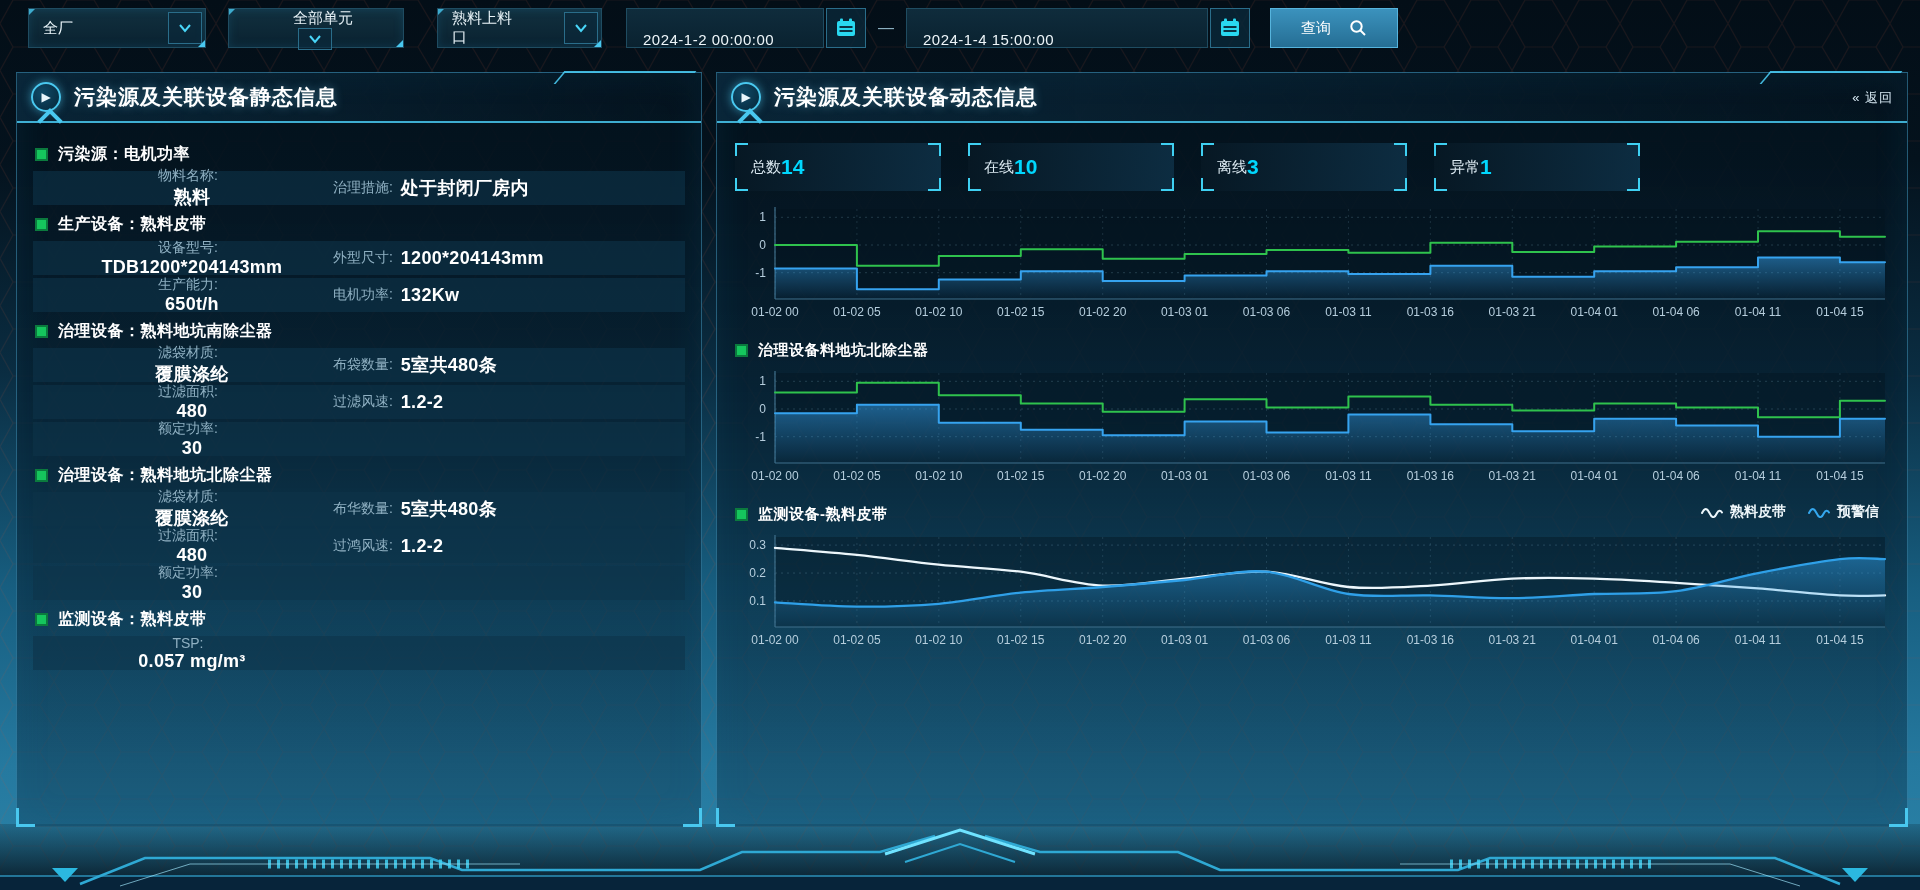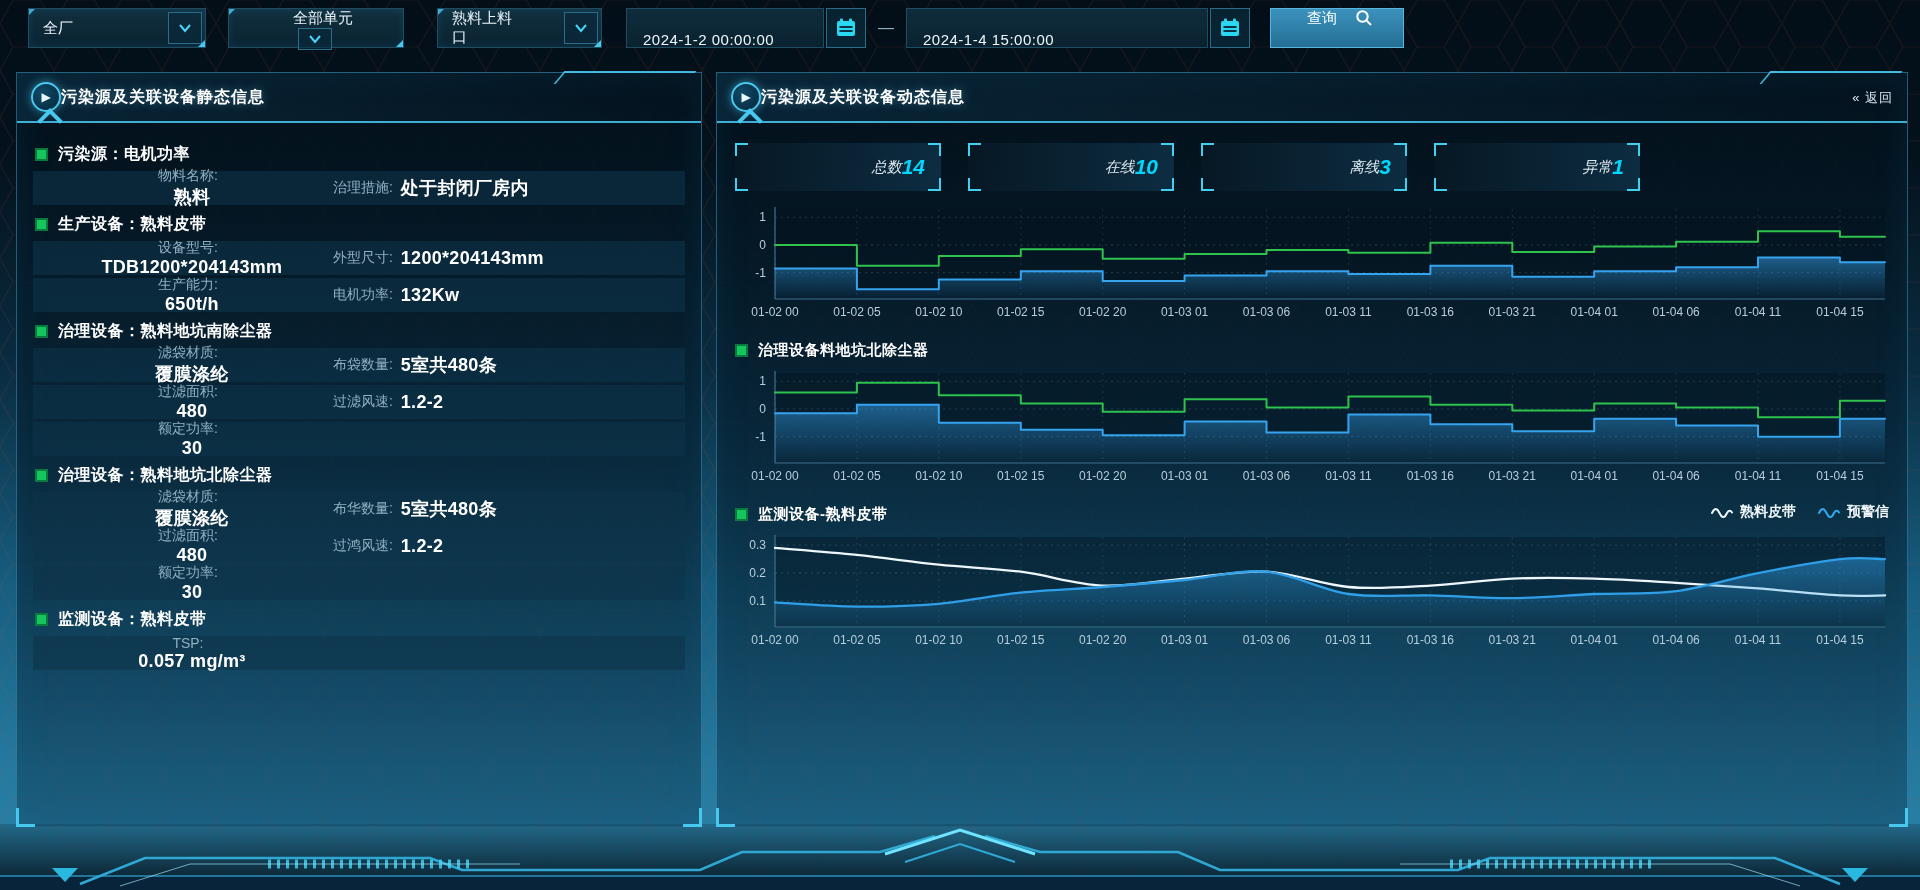--- a/index.html
+++ b/index.html
@@ -14,69 +14,69 @@
   .select{display:flex;align-items:center;height:38px;background:linear-gradient(180deg,#11303f,#0a2230);
     border:1px solid #1f4c61;box-shadow:inset 0 0 10px rgba(30,120,160,.25);position:relative;}
   .sel-label{flex:1;padding-left:14px;font-size:15px;color:#e8f3f8;}
   .sel-btn{width:32px;height:30px;margin-right:3px;border:1px solid #2a6d8a;display:flex;align-items:center;justify-content:center;background:rgba(10,40,58,.6);}
   .select::after{content:"";position:absolute;right:0;bottom:0;width:0;height:0;border-left:7px solid transparent;border-bottom:7px solid #49c8ef;}
   .select::before{content:"";position:absolute;left:0;top:0;width:0;height:0;border-right:6px solid transparent;border-top:6px solid #49c8ef;opacity:.8;}
   .datefield{display:flex;align-items:center;height:38px;background:linear-gradient(180deg,#0f2c3c,#0a2230);border:1px solid #1f4c61;}
   .date-text{padding-left:16px;font-size:15px;color:#eef6fa;letter-spacing:.5px;margin-top:22px;}
   .cal-btn{width:38px;height:38px;margin-left:2px;border:1px solid #2a6d8a;background:rgba(10,40,58,.8);display:flex;align-items:center;justify-content:center;}
   .date-dash{margin:0 12px;color:#8fb4c6;font-size:16px;}
-  .query-btn{margin-left:20px;width:126px;height:38px;display:flex;align-items:flex-start;justify-content:center;gap:18px;
-    background:linear-gradient(180deg,#3b92bd,#256e94);border:1px solid #56b4dd;color:#fff;font-size:15px;cursor:pointer;padding-left:6px;}
+  .query-btn{margin-left:20px;width:126px;height:38px;display:flex;align-items:center;justify-content:center;gap:18px;
+    background:linear-gradient(180deg,#3b92bd,#256e94);border:1px solid #56b4dd;color:#fff;font-size:15px;cursor:pointer;}
   
   .panel{position:absolute;top:72px;height:753px;z-index:2;border:1px solid rgba(64,150,190,.55);
     background:linear-gradient(180deg,rgba(3,16,26,.93) 0%,rgba(6,30,46,.80) 40%,rgba(13,58,84,.45) 100%);
     box-shadow:inset 0 0 34px rgba(20,120,170,.14);}
   .panel::before,.panel::after{content:"";position:absolute;width:16px;height:16px;}
   .panel::before{left:-1px;bottom:-1px;border-left:3px solid #49c8ef;border-bottom:3px solid #49c8ef;}
   .panel::after{right:-1px;bottom:-1px;border-right:3px solid #49c8ef;border-bottom:3px solid #49c8ef;}
   .panel-left{left:16px;width:684px;}
   .panel-right{left:716px;width:1190px;}
   .panel-header{position:relative;display:flex;align-items:center;height:48px;padding:0 14px;
     border-bottom:2px solid rgba(73,200,239,.85);
     background:linear-gradient(90deg,rgba(12,46,68,.65),rgba(8,30,46,.15));}
   .panel-header::after{content:"";position:absolute;right:10px;top:-2px;width:130px;height:11px;
     border-top:2px solid #49c8ef;border-left:2px solid #49c8ef;transform:skewX(-40deg);opacity:.9;}
   .play-icon{width:30px;height:30px;border-radius:50%;border:2px solid #49c8ef;box-sizing:border-box;
     background:radial-gradient(circle at 35% 35%,#0f4a68,#062638);display:flex;align-items:center;justify-content:center;
     color:#eaf7fd;font-size:12px;box-shadow:0 0 10px rgba(73,200,239,.6);}
   .header-chev{position:absolute;left:24px;bottom:-9px;width:14px;height:14px;border-top:4px solid #49c8ef;border-left:4px solid #49c8ef;transform:rotate(45deg);}
-  .panel-title{font-size:16px;font-weight:bold;color:#fff;letter-spacing:1px;text-shadow:0 0 10px rgba(120,220,255,.4);}
+  .panel-title{margin-left:13px;font-size:21px;font-weight:bold;color:#fff;letter-spacing:1px;text-shadow:0 0 10px rgba(120,220,255,.4);}
   .back-link{position:absolute;right:14px;top:16px;font-size:13px;color:#d5e7f1;cursor:pointer;letter-spacing:1px;}
   .panel-body{padding:12px 16px 0 16px;}
   
   .section-header{display:flex;align-items:center;height:30px;margin-top:4px;}
   .bullet{width:9px;height:9px;background:#15c65d;border:2px solid #0b7a3e;margin:0 10px 0 2px;}
   .section-title{font-size:16px;font-weight:bold;color:#fff;letter-spacing:.5px;}
   .info-row{display:flex;align-items:center;height:34px;margin:2px 0 3px 0;background:rgba(14,52,74,.60);}
   .cell{display:flex;align-items:center;}
   .c1{width:46%;padding-left:18px;box-sizing:border-box;flex-direction:column;}
   .c2{flex:1;}
   .lbl{font-size:14px;color:#8fb0c2;margin-right:8px;}
   .val{font-size:18px;font-weight:bold;color:#fff;letter-spacing:.3px;}
   
   .stats-row{display:flex;margin:8px 2px 0 2px;}
-  .stat{width:206px;height:48px;margin-right:27px;display:flex;align-items:center;justify-content:flex-end;
-    padding:0 16px;box-sizing:border-box;background:linear-gradient(90deg,rgba(7,24,36,.92),rgba(14,48,70,.88));position:relative;font-style:italic;}
+  .stat{width:206px;height:48px;margin-right:27px;display:flex;align-items:center;justify-content:flex-start;
+    padding:0 16px;box-sizing:border-box;background:linear-gradient(90deg,rgba(7,24,36,.92),rgba(14,48,70,.88));position:relative;}
   .corner{position:absolute;width:11px;height:11px;}
   .corner.tl{left:0;top:0;border-left:2px solid #3fd0f2;border-top:2px solid #3fd0f2;}
   .corner.tr{right:0;top:0;border-right:2px solid #3fd0f2;border-top:2px solid #3fd0f2;}
   .corner.bl{left:0;bottom:0;border-left:2px solid #3fd0f2;border-bottom:2px solid #3fd0f2;}
   .corner.br{right:0;bottom:0;border-right:2px solid #3fd0f2;border-bottom:2px solid #3fd0f2;}
   .stat-label{font-size:15px;color:#dceaf2;}
   .stat-value{font-size:21px;font-weight:bold;color:#00d7fe;}
   
   .chart-block{margin-top:14px;}
   .chart-head{display:flex;align-items:center;height:26px;position:relative;}
   .chart-title{font-size:15px;font-weight:bold;color:#fff;letter-spacing:.5px;}
-  .legend{position:absolute;right:2px;top:2px;display:flex;gap:22px;}
+  .legend{position:absolute;right:12px;top:2px;display:flex;gap:22px;}
   .lg-item{display:flex;align-items:center;gap:7px;cursor:pointer;}
   .lg-label{font-size:14px;font-weight:bold;color:#eef6fa;}
   .chart-svg{display:block;margin-top:6px;}
   
   .footer{position:absolute;left:0;bottom:0;width:1920px;height:66px;z-index:1;}
 </style>
 </head>
 <body>
 
 <svg class="hexbg" width="1920" height="890">

